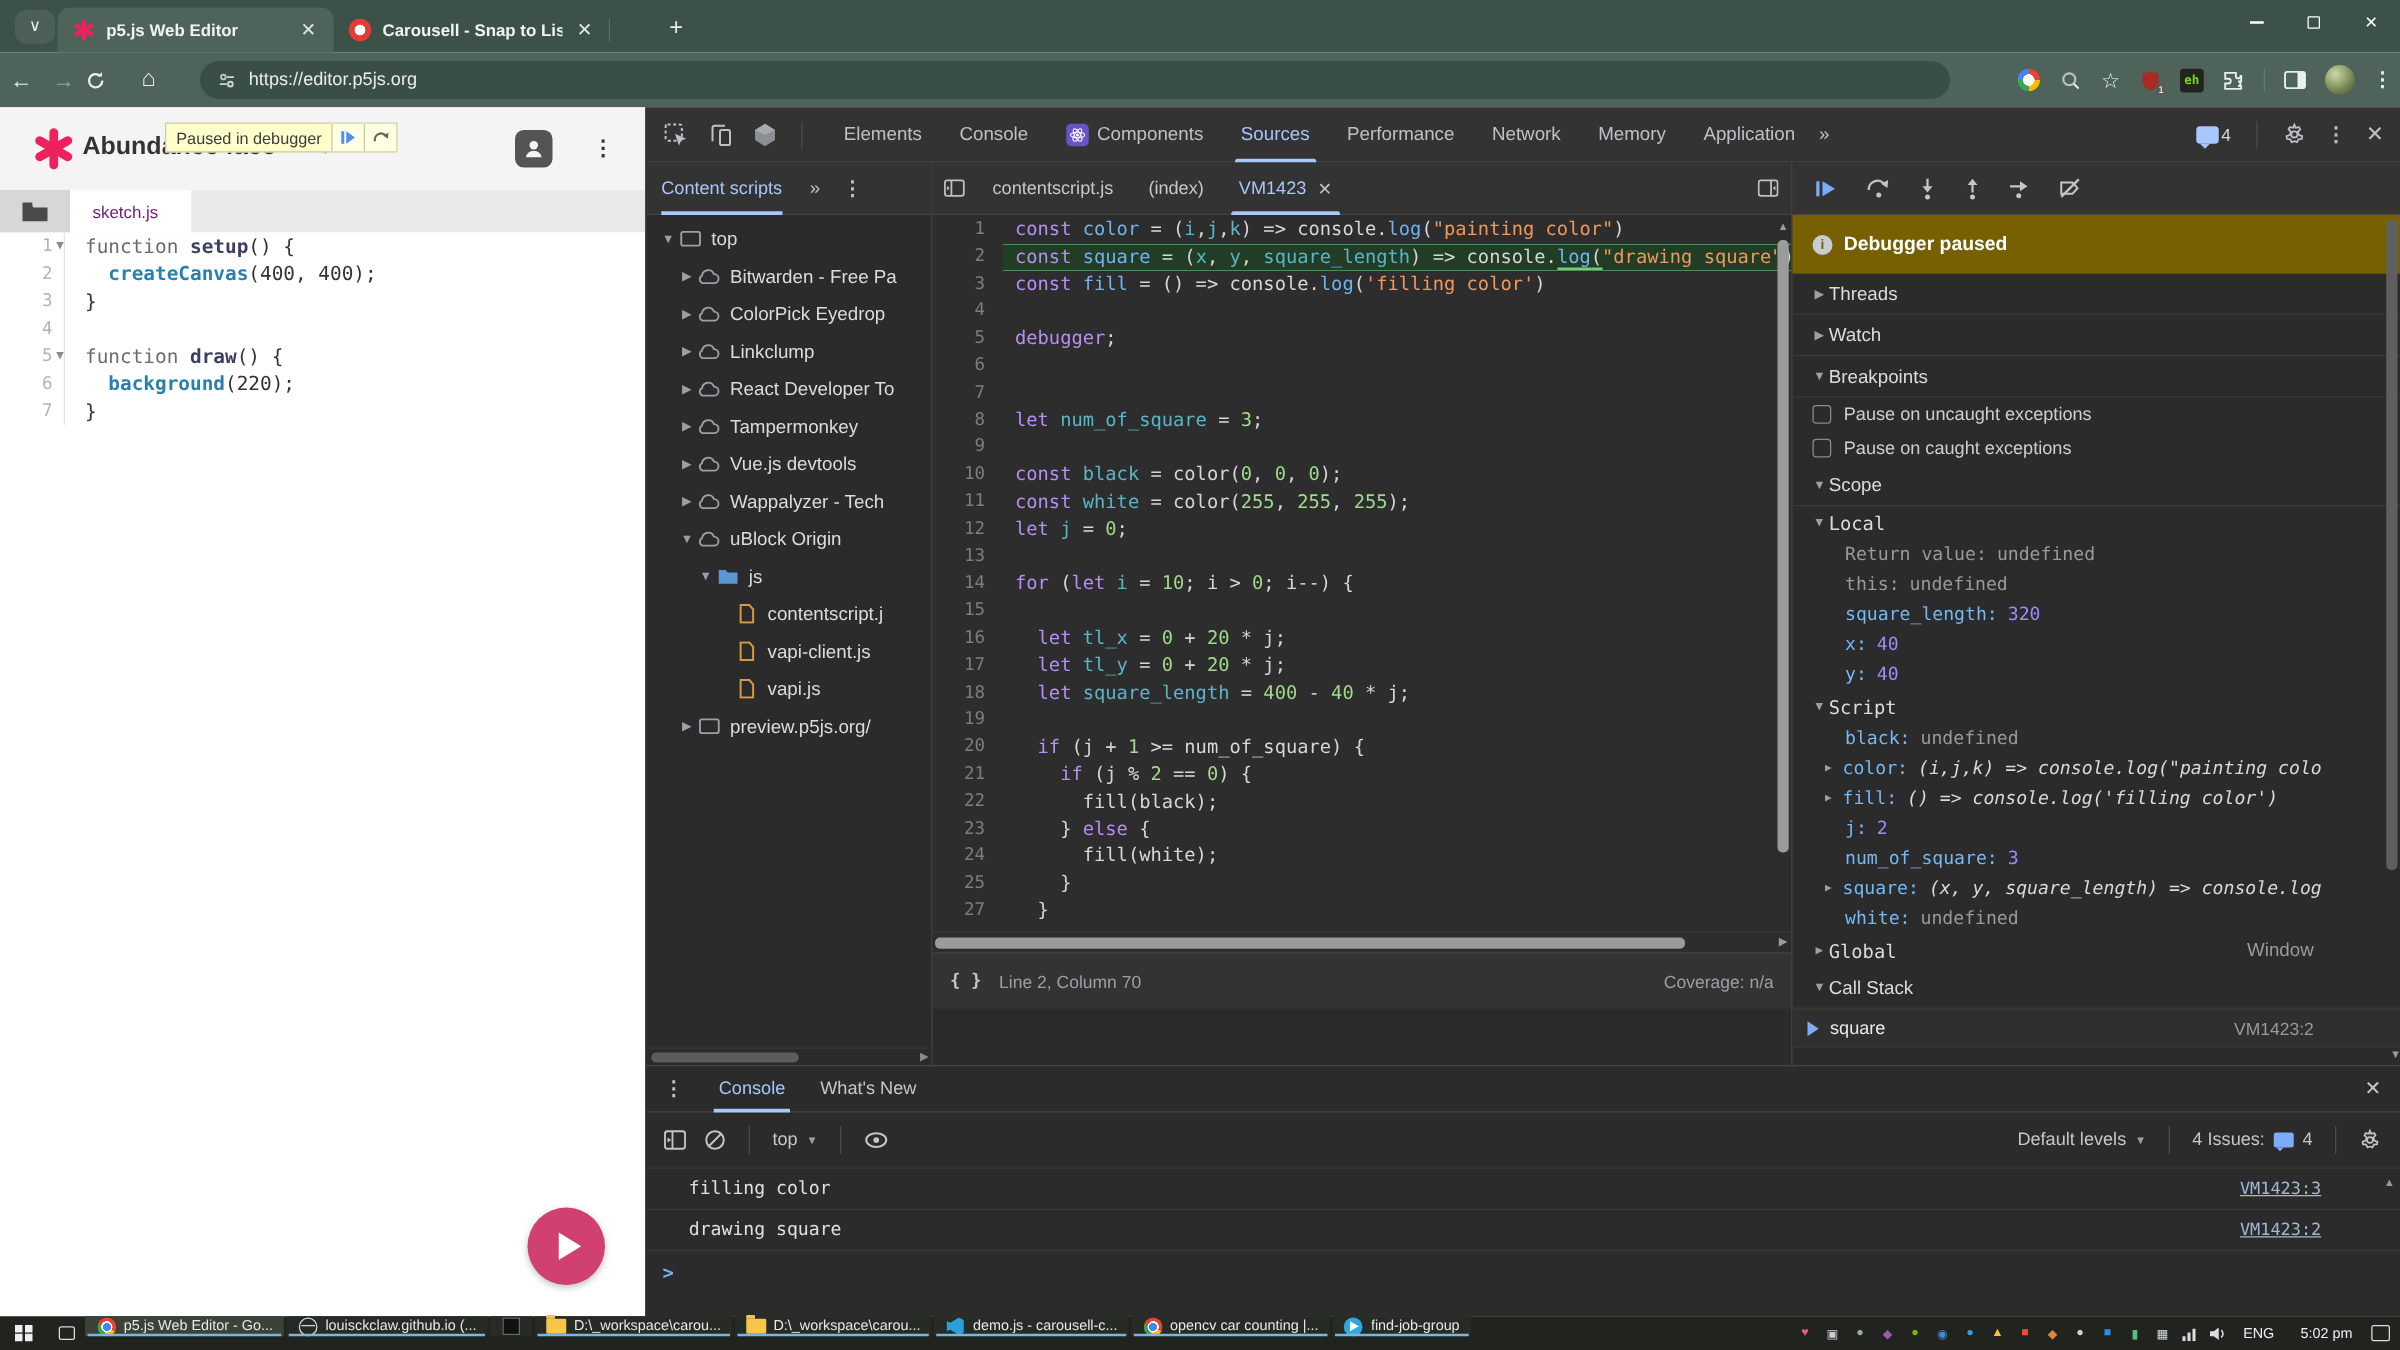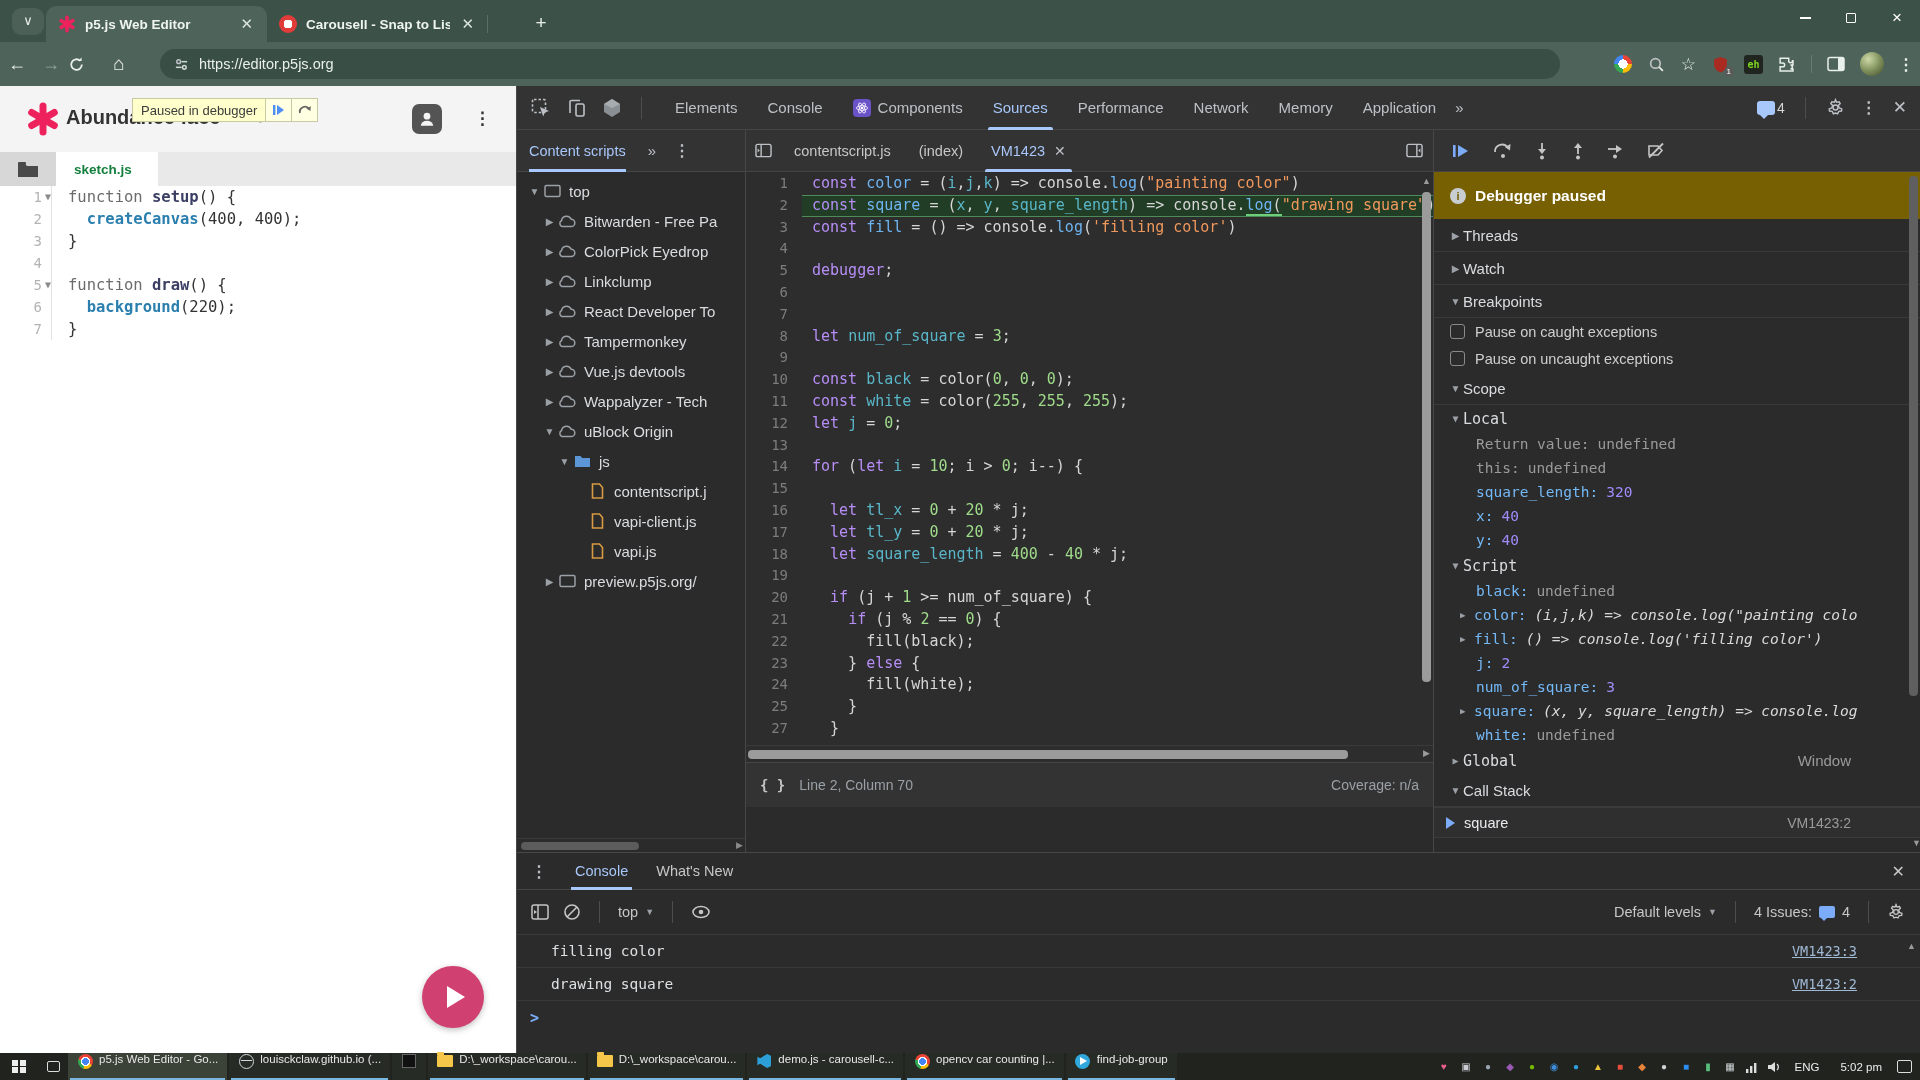--- a/index.html
+++ b/index.html
@@ -47,21 +47,21 @@
   .p5logo{position:absolute;left:26px;top:16px;width:34px;height:34px}
   .p5title{position:absolute;left:66px;top:20px;font-size:20px;font-weight:bold;color:#333}
   .p5pencil{position:absolute;left:252px;top:26px;color:#888;font-size:13px}
   .p5account{position:absolute;left:412px;top:18px;width:30px;height:30px;background:#545454;border-radius:7px;display:flex;align-items:center;justify-content:center}
   .p5menu{position:absolute;left:474px;top:22px;color:#333;font-size:17px;font-weight:bold}
   .paused-tip{position:absolute;left:132px;top:12px;height:24px;background:#ffffcc;border:1px solid #c9c9a2;display:flex;align-items:center;padding:0 0 0 8px;z-index:5}
   .paused-tip .txt{font-size:13px;color:#3c3c3c;padding-right:8px}
   .tipbtn{width:26px;height:22px;border-left:1px solid #c9c9a2;display:flex;align-items:center;justify-content:center;background:#ffffe2}
   .p5tabs{position:absolute;left:0;top:66px;width:516px;height:34px;background:#e9e9e9}
   .p5folder{position:absolute;left:0;top:0;width:56px;height:34px;background:#d7d7d7;display:flex;align-items:center;justify-content:center}
-  .p5tab{position:absolute;left:56px;top:0;height:34px;background:#fff;padding:0 26px 0 18px;display:flex;align-items:center;font-size:13.5px;font-weight:bold;color:#15803d}
+  .p5tab{position:absolute;left:56px;top:0;height:34px;background:#fff;padding:0 26px 0 18px;display:flex;align-items:center;font-size:13.5px;font-weight:normal;color:#701a75}
   .p5code{position:absolute;left:0;top:100px;width:516px;height:867px;background:#fff;font:15.5px "DejaVu Sans Mono",monospace}
   .p5line{height:22px;line-height:22px;display:flex}
   .p5num{width:52px;flex:0 0 52px;text-align:right;padding-right:9px;color:#b3b3b3;font-size:14px;border-right:1px solid #e2e2e2;position:relative}
   .p5fold{position:absolute;right:0;top:0;color:#8a8a8a;font-size:10px}
   .p5txt{padding-left:16px;white-space:pre;color:#333}
   .lk{color:#6b6b6b}.lf{color:#3a3f63;font-weight:bold}.lb{color:#2a7fae;font-weight:bold}.lp{color:#333}
   .playbtn{position:absolute;left:422px;top:880px;width:62px;height:62px;border-radius:50%;background:#d04070;box-shadow:0 2px 6px rgba(0,0,0,.25);display:flex;align-items:center;justify-content:center}
   .playbtn i{display:block;width:0;height:0;border-left:18px solid #fff;border-top:11px solid transparent;border-bottom:11px solid transparent;margin-left:5px}
 
   
@@ -162,21 +162,21 @@
   .prompt{height:33px;display:flex;align-items:center;padding-left:13px;color:#7cacf8;font:bold 15px "DejaVu Sans Mono",monospace}
   .drscroll-up{position:absolute;right:5px;top:88px;color:#9a9a9a;font-size:9px}
 
   
   .taskbar{position:absolute;left:0;top:1053px;width:1920px;height:27px;background:#20231e;display:flex;align-items:center}
   .startbtn{width:38px;height:27px;display:flex;align-items:center;justify-content:center}
   .winlogo{display:grid;grid-template-columns:6px 6px;grid-template-rows:6px 6px;gap:1.5px}
   .winlogo i{background:#eee}
   .taskview{width:30px;height:27px;display:flex;align-items:center;justify-content:center}
   .taskview i{width:13px;height:11px;border:1.4px solid #ddd;border-radius:2px}
-  .titem{height:27px;display:flex;align-items:flex-start;gap:6px;padding:0 9px;max-width:190px;position:relative;background:#272b25;margin-right:2px}
+  .titem{height:16px;display:flex;align-items:center;gap:6px;padding:0 9px;max-width:190px;position:relative;background:#272b25;margin-right:2px}
   .titem.active{background:#3b4237}
   .titem.open::after{content:"";position:absolute;left:2px;right:2px;bottom:0;height:2px;background:#7ab7e0}
   .titem .tlabel{color:#e8e8e8;font-size:11.5px;white-space:nowrap;overflow:hidden}
   .tbi{width:16px;height:16px;flex:0 0 16px;display:flex;align-items:center;justify-content:center}
   .tb-chrome{border-radius:50%;background:radial-gradient(circle,#4285f4 0 30%,#fff 30% 42%,rgba(0,0,0,0) 43%),conic-gradient(#ea4335 0 33%,#fbbc05 33% 55%,#34a853 55% 80%,#ea4335 80% 100%);width:15px;height:15px}
   .tb-globe{width:15px;height:15px;border-radius:50%;border:1.4px solid #cfd8dc;position:relative}
   .tb-globe::after{content:"";position:absolute;left:1px;right:1px;top:5px;height:1.2px;background:#cfd8dc}
   .tb-dark{width:14px;height:14px;background:#111;border:1px solid #666}
   .tb-folder{width:16px;height:12px;background:#f6c64a;border-radius:1px;position:relative}
   .tb-folder::before{content:"";position:absolute;left:0;top:-3px;width:7px;height:3px;background:#f6c64a;border-radius:1px 1px 0 0}
@@ -704,25 +704,25 @@
         <div class="dbg-section">
           <span class="tarrow">▶</span>
           <span>Watch</span>
         </div>
         <div class="dbg-section">
           <span class="tarrow">▼</span>
           <span>Breakpoints</span>
         </div>
         <div class="dbg-check">
           <span class="cbx"></span>
-          <span>Pause on caught exceptions</span>
+          <span>Pause on uncaught exceptions</span>
         </div>
         <div class="dbg-check">
           <span class="cbx"></span>
-          <span>Pause on uncaught exceptions</span>
+          <span>Pause on caught exceptions</span>
         </div>
         <div class="dbg-section">
           <span class="tarrow">▼</span>
           <span>Scope</span>
         </div>
         <div class="scope-group">
           <span class="tarrow">▼</span>
           <span>Local</span>
         </div>
         <div class="scope-prop">

